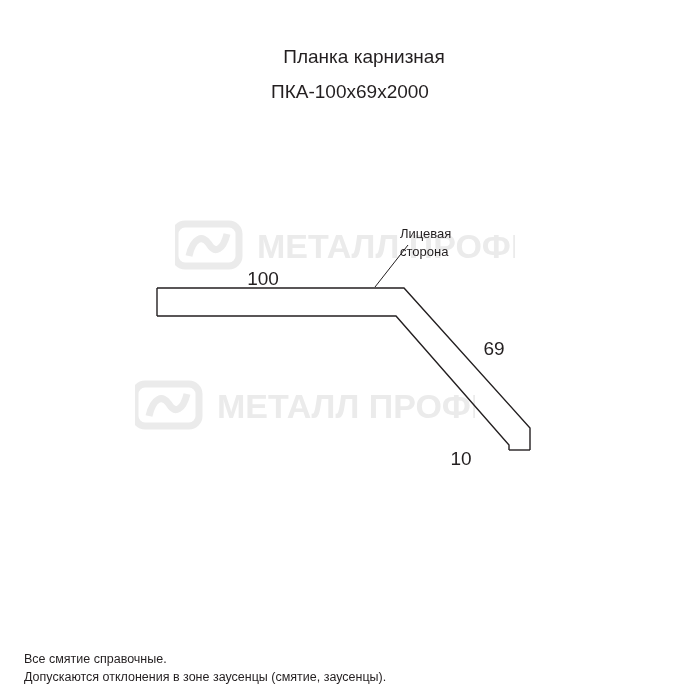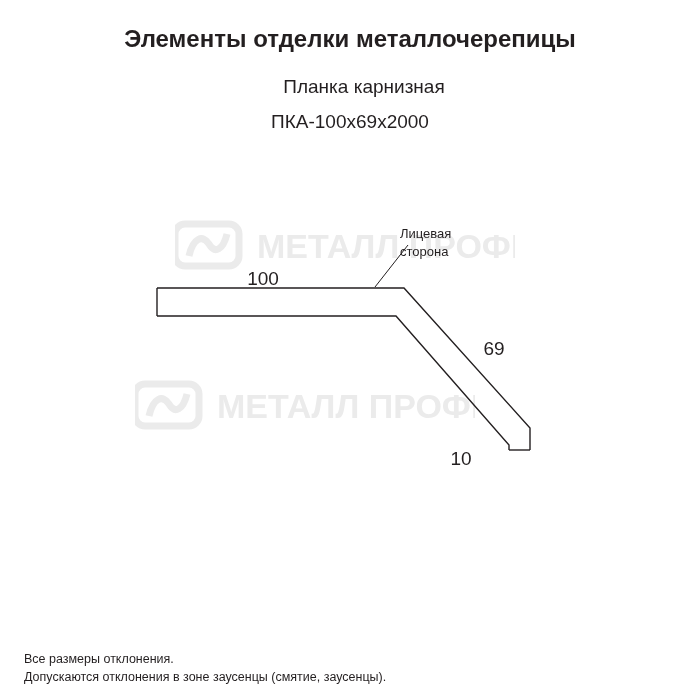--- a/index.html
+++ b/index.html
@@ -82,21 +82,20 @@
     fill: #231f20;
     font-family: "Liberation Sans", sans-serif;
   }
 </style>
 </head>
 <body>
 
 <div class="page">
 
   <div class="title-block">
-    <div class="title-main">Элементы отделки металлочерепицы</div>
     <div class="title-sub">Планка карнизная</div>
     <div class="title-code">ПКА-100х69х2000</div>
   </div>
 
   <div class="watermark wm1">
     <svg width="340" height="70" viewBox="0 0 340 70" xmlns="http://www.w3.org/2000/svg">
       <g fill="none" stroke="#ebebeb" stroke-width="7">
         <path d="M10 14 h44 a10 10 0 0 1 10 10 v22 a10 10 0 0 1 -10 10 h-44 a10 10 0 0 1 -10 -10 v-22 a10 10 0 0 1 10 -10 z"></path>
         <path d="M14 46 c4 -18 14 -22 20 -12 c6 10 14 6 18 -10"></path>
       </g>
@@ -137,17 +136,17 @@
       <text class="dim-label" x="263" y="125" text-anchor="middle">100</text>
 
       <text class="dim-label" x="494" y="195" text-anchor="middle">69</text>
 
       <text class="dim-label" x="461" y="305" text-anchor="middle">10</text>
 
     </svg>
   </div>
 
   <div class="footer">
-    <div>Все размеры отклонения.</div>
+    <div>Все смятие справочные.</div>
     <div>Допускаются отклонения в зоне заусенцы (смятие, заусенцы).</div>
   </div>
 
 </div>
 
 </body></html>

